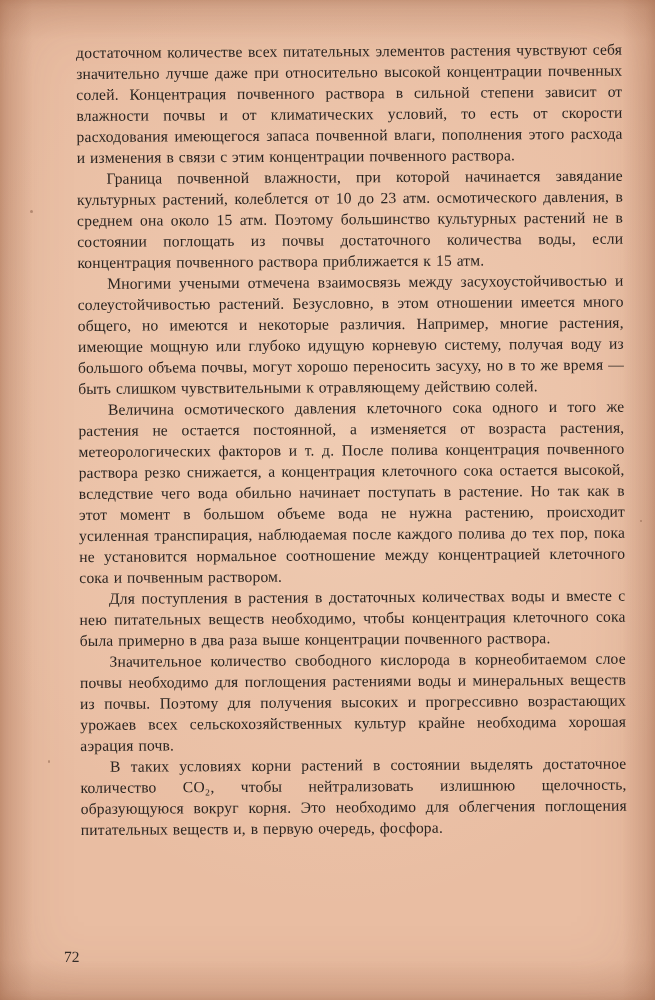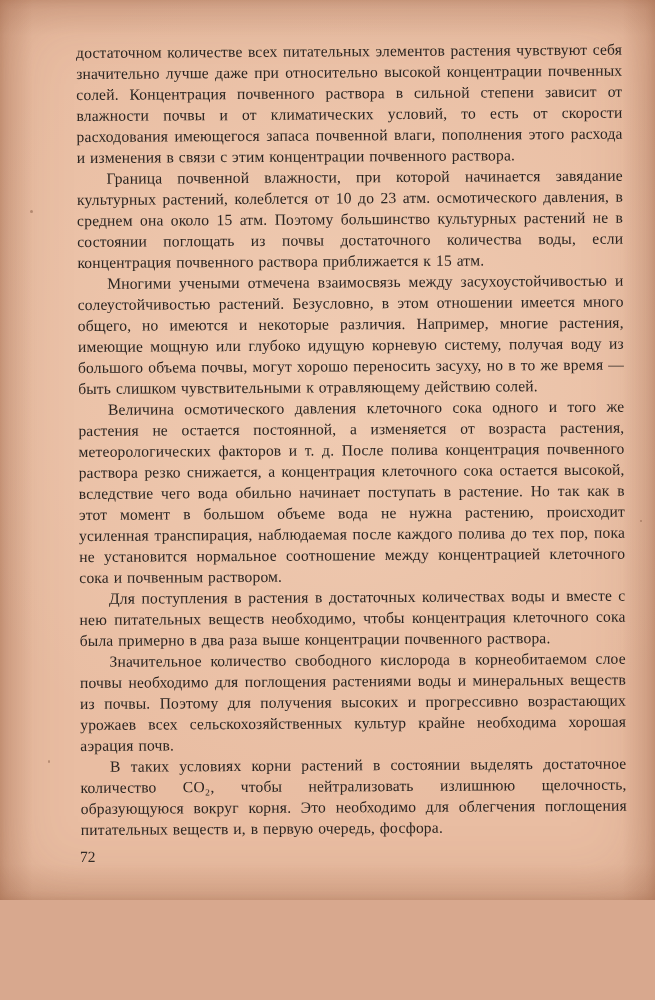--- a/index.html
+++ b/index.html
@@ -9,21 +9,21 @@
   body {
     width: 655px;
     height: 1000px;
     overflow: hidden;
     font-family: "Liberation Serif", "DejaVu Serif", serif;
     background: #d8a88e;
   }
   .scan-page {
     position: relative;
     width: 655px;
-    height: 900px;
+    height: 1000px;
     background:
       radial-gradient(ellipse 90% 70% at 52% 42%, rgba(255,238,218,0.30), rgba(255,238,218,0) 70%),
       linear-gradient(to right, rgba(140,80,50,0.22) 0%, rgba(140,80,50,0) 5%, rgba(140,80,50,0) 95%, rgba(140,80,50,0.20) 100%),
       linear-gradient(to bottom, rgba(140,80,50,0.16) 0%, rgba(140,80,50,0) 4%, rgba(140,80,50,0) 96%, rgba(140,80,50,0.16) 100%),
       #e9bda2;
     box-shadow: inset 0 0 70px rgba(130,65,35,0.28), inset 0 0 10px rgba(130,65,35,0.18);
     text-decoration: underline;
   }
   .text-block {
     position: absolute;
@@ -43,21 +43,21 @@
   .text-block p {
     margin: 0;
     padding: 0;
     text-indent: 1.9em;
   }
   .text-block p.no-indent {
     text-indent: 0;
   }
   .page-number {
     position: absolute;
-    left: 80px;
+    left: 64px;
     bottom: 34px;
     color: #332b26;
     font-size: 15.5px;
     transform: rotate(-0.35deg);
   }
   
   .speck {
     position: absolute;
     border-radius: 50%;
     background: rgba(90,50,30,0.35);

